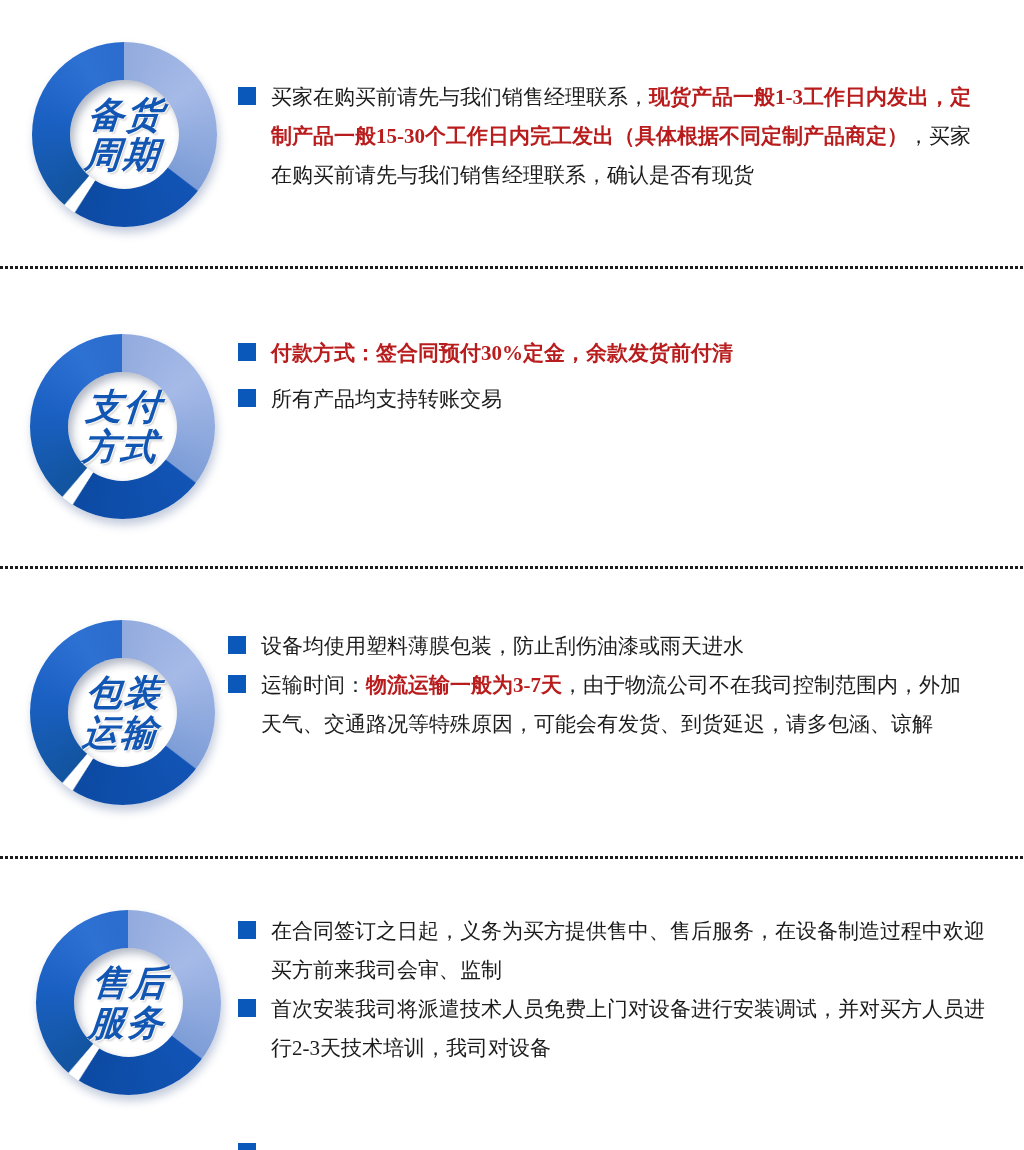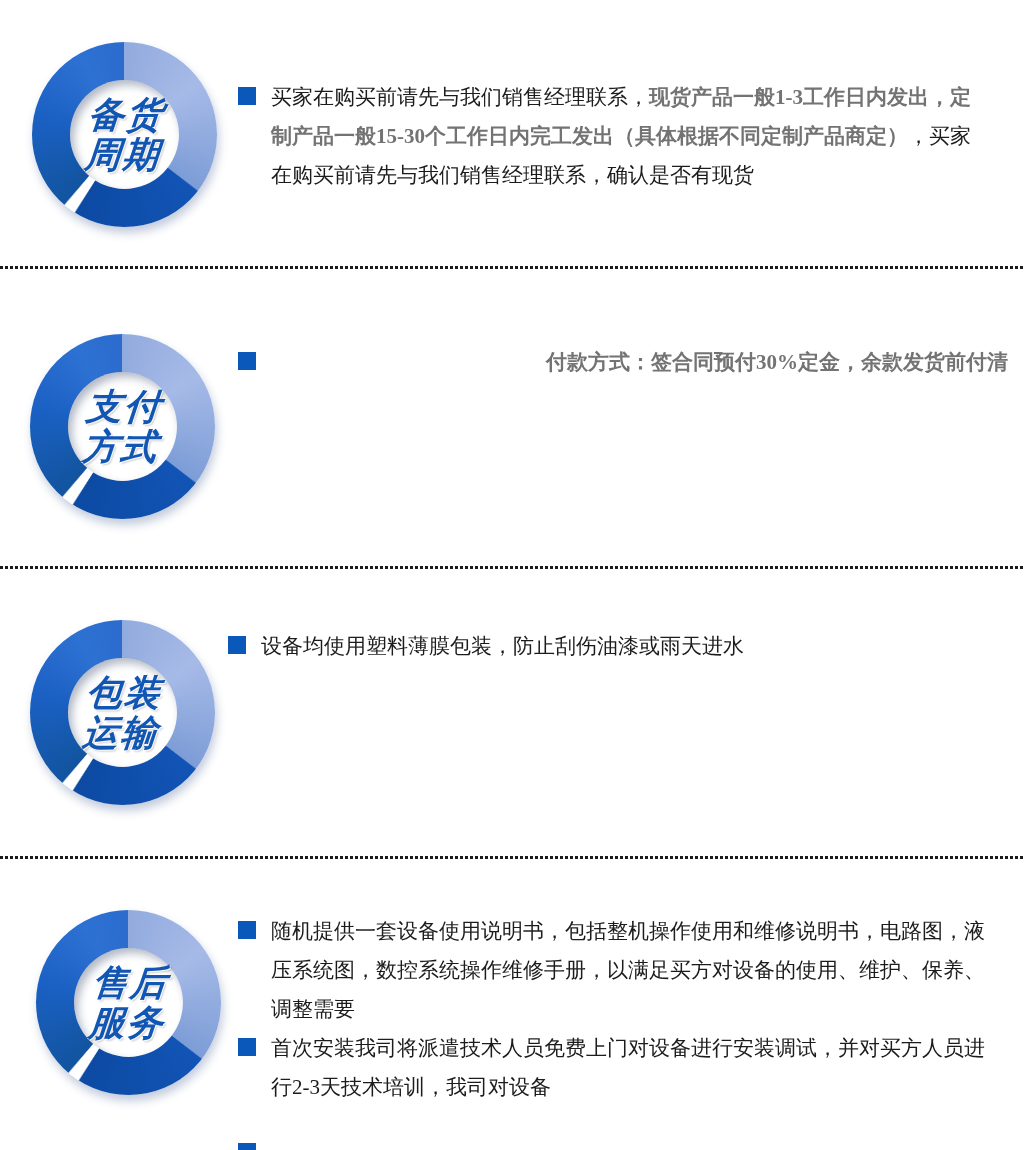--- a/index.html
+++ b/index.html
@@ -29,21 +29,21 @@
     font-style:italic;font-weight:bold;font-size:36px;line-height:40px;
     color:#1256b4;letter-spacing:2px;transform:skewX(-5deg);
     text-shadow:1px 1px 0 rgba(255,255,255,.85),2px 2px 2px rgba(0,0,0,.18);
   }
   .badge-label span{display:block;}
   
   .content{position:absolute;}
   .bullet{position:relative;padding-left:33px;font-size:21px;line-height:39px;color:#1c1c1c;}
   .bullet .sq{position:absolute;left:0;top:9px;width:18px;height:18px;background:#0a58ba;}
   .btext{margin:0;}
-  .red{color:#737373;font-weight:bold;}
+  .red{color:#b91c1c;font-weight:bold;}
   .sp .bullet{margin-bottom:7px;}
   
   .divider{
     position:absolute;left:0;width:1024px;height:3px;
     background:repeating-linear-gradient(to right,#1b1b1b 0 3px,transparent 3px 5px);
   }
   
   .partial-sq{position:absolute;left:238px;top:1143px;width:18px;height:7px;background:#0a58ba;}
 </style>
 </head>
@@ -66,58 +66,66 @@
 
 <div class="divider" style="top:266px;"></div>
 
 <div class="sec" style="top:334px;height:200px;">
   <div class="badge" style="left:30px;top:0;">
     <div class="badge-label">
       <span>支付</span>
       <span>方式</span>
     </div>
   </div>
-  <div class="content sp" style="left:238px;top:9px;width:770px;text-align:right;">
+  <div class="content sp" style="left:238px;top:0;width:770px;">
     <div class="bullet">
       <span class="sq"></span>
       <p class="btext"><span class="red">付款方式：签合同预付30%定金，余款发货前付清</span></p>
+    </div>
+    <div class="bullet">
+      <span class="sq"></span>
+      <p class="btext"><span>所有产品均支持转账交易</span></p>
     </div>
   </div>
 </div>
 
 <div class="divider" style="top:566px;"></div>
 
 <div class="sec" style="top:620px;height:230px;">
   <div class="badge" style="left:30px;top:0;">
     <div class="badge-label">
       <span>包装</span>
       <span>运输</span>
     </div>
   </div>
   <div class="content" style="left:228px;top:7px;width:752px;">
     <div class="bullet">
       <span class="sq"></span>
       <p class="btext"><span>设备均使用塑料薄膜包装，防止刮伤油漆或雨天进水</span></p>
     </div>
+    <div class="bullet">
+      <span class="sq"></span>
+      <p class="btext"><span>运输时间：</span><span class="red">物流运输一般为3-7天</span><span>，由于物流公司不在我司控制范围内，外加天气、交通路况等特殊原因，可能会有发货、到货延迟，请多包涵、谅解</span></p>
+    </div>
   </div>
 </div>
 
 <div class="divider" style="top:856px;"></div>
 
 <div class="sec" style="top:908px;height:242px;">
   <div class="badge" style="left:36px;top:2px;">
     <div class="badge-label">
       <span>售后</span>
       <span>服务</span>
     </div>
   </div>
   <div class="content" style="left:238px;top:4px;width:760px;">
     <div class="bullet">
       <span class="sq"></span>
-      <p class="btext"><span>随机提供一套设备使用说明书，包括整机操作使用和维修说明书，电路图，液压系统图，数控系统操作维修手册，以满足买方对设备的使用、维护、保养、调整需要</span></p>
+      <p class="btext"><span>在合同签订之日起，义务为买方提供售中、售后服务，在设备制造过程中欢迎买方前来我司会审、监制</span></p>
     </div>
     <div class="bullet">
       <span class="sq"></span>
       <p class="btext"><span>首次安装我司将派遣技术人员免费上门对设备进行安装调试，并对买方人员进行2-3天技术培训，我司对设备</span></p>
     </div>
   </div>
 </div>
 
 <span class="partial-sq"></span>
 

